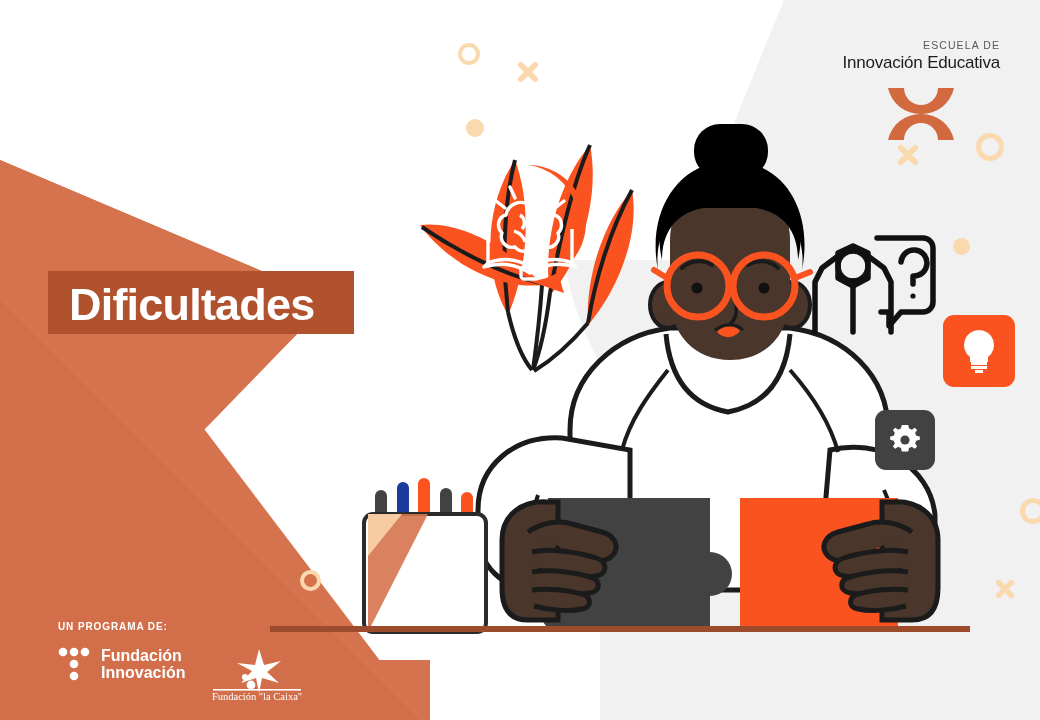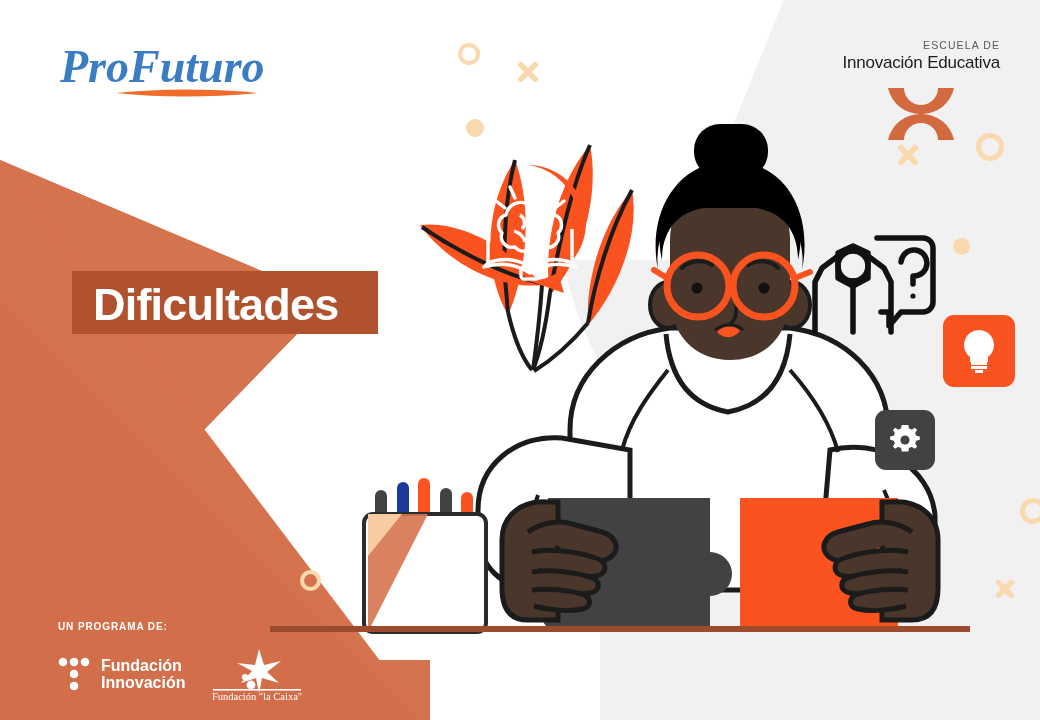--- a/index.html
+++ b/index.html
@@ -104,21 +104,21 @@
     color: #1c1c1c;
     letter-spacing: -0.2px;
     margin-top: 2px;
   }
   .escuela-mark { width: 70px; height: 56px; }
   .escuela-mark svg { display: block; }
 
   
   .title-block {
     position: absolute;
-    left: 72px;
+    left: 48px;
     top: 271px;
   }
   .title-line {
     background: #b0522e;
     color: #ffffff;
     display: block;
     box-sizing: border-box;
   }
   .title-line-1 {
     width: 306px;
@@ -146,21 +146,21 @@
   .footer-kicker {
     font-size: 10px;
     font-weight: bold;
     letter-spacing: 0.9px;
     color: #ffffff;
     margin-bottom: 15px;
     margin-top: 21px;
   }
   .footer-logos {
     display: flex;
-    align-items: center;
+    align-items: flex-start;
     gap: 22px;
   }
   .logo-telefonica { display: flex; align-items: center; gap: 9px; }
   .tf-dots svg { display: block; }
   .tf-text {
     color: #ffffff;
     font-size: 16px;
     font-weight: bold;
     line-height: 1.08;
   }
@@ -242,27 +242,20 @@
   <div class="deco deco-dot" style="left:953px;top:238px;width:17px;height:17px;"></div>
 
   <div class="deco deco-ring" style="left:1020px;top:498px;width:16px;height:16px;border-width:5px;"></div>
   <div class="deco deco-x" style="left:994px;top:578px;width:22px;height:22px;">
     <svg width="22" height="22" viewBox="0 0 24 24">
       <path d="M5 5 L19 19 M19 5 L5 19" stroke="#fbd9ae" stroke-width="6" stroke-linecap="round"></path>
     </svg>
   </div>
   <div class="deco deco-ring" style="left:300px;top:570px;width:13px;height:13px;border-width:4px;"></div>
 
-  <div class="logo-profuturo">
-    <svg width="230" height="70" viewBox="0 0 230 70">
-      <text x="2" y="44" font-family="Liberation Serif, serif" font-size="46" font-style="italic" font-weight="bold" fill="#3b7cc4">ProFuturo</text>
-      <path d="M58 55 Q125 48 200 55 Q125 62 58 55 Z" fill="#ef6c2a"></path>
-    </svg>
-
-  </div>
 
   <div class="logo-escuela">
     <div class="escuela-text">
       <div class="escuela-kicker">ESCUELA DE</div>
       <div class="escuela-main">Innovación Educativa</div>
     </div>
     <div class="escuela-mark">
       <svg width="70" height="56" viewBox="0 0 70 56">
         <path d="M2 2 h16 a17 17 0 0 0 34 0 h16 a33 33 0 0 1 -33 26 a33 33 0 0 1 33 26 h-16 a17 17 0 0 0 -34 0 h-16 a33 33 0 0 1 33 -26 a33 33 0 0 1 -33 -26 z" fill="#d2693f"></path>
       </svg>

